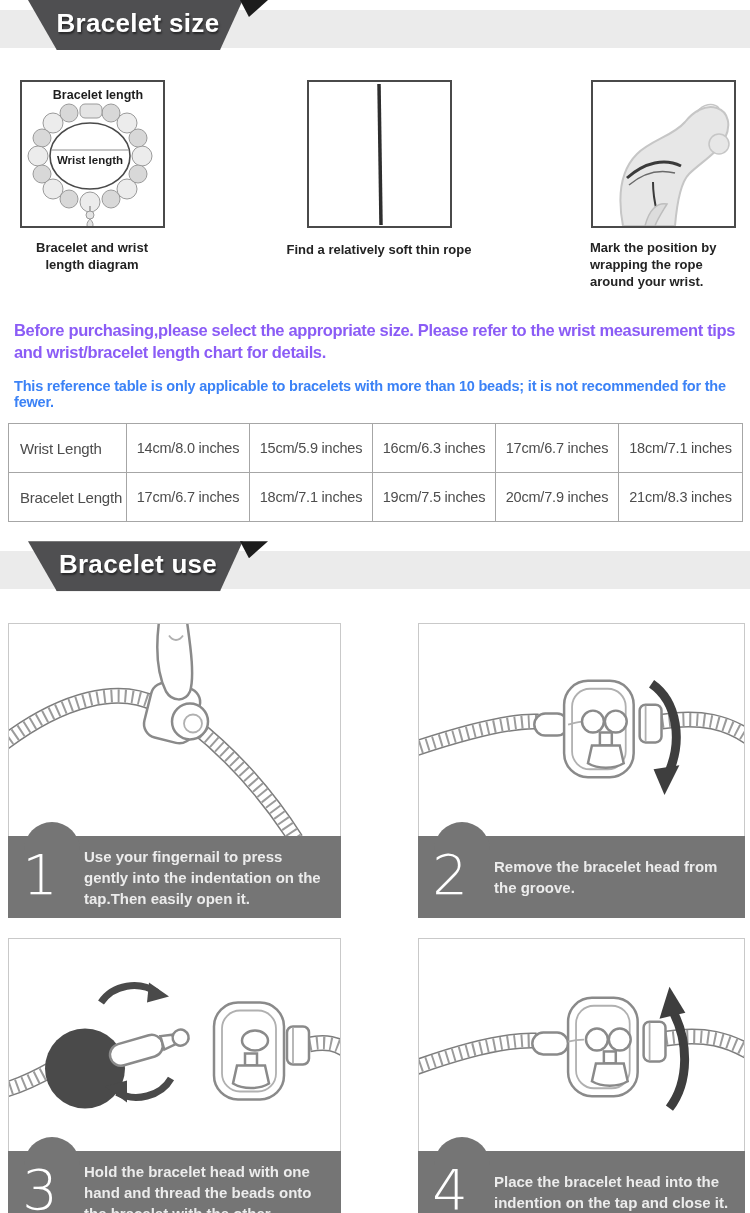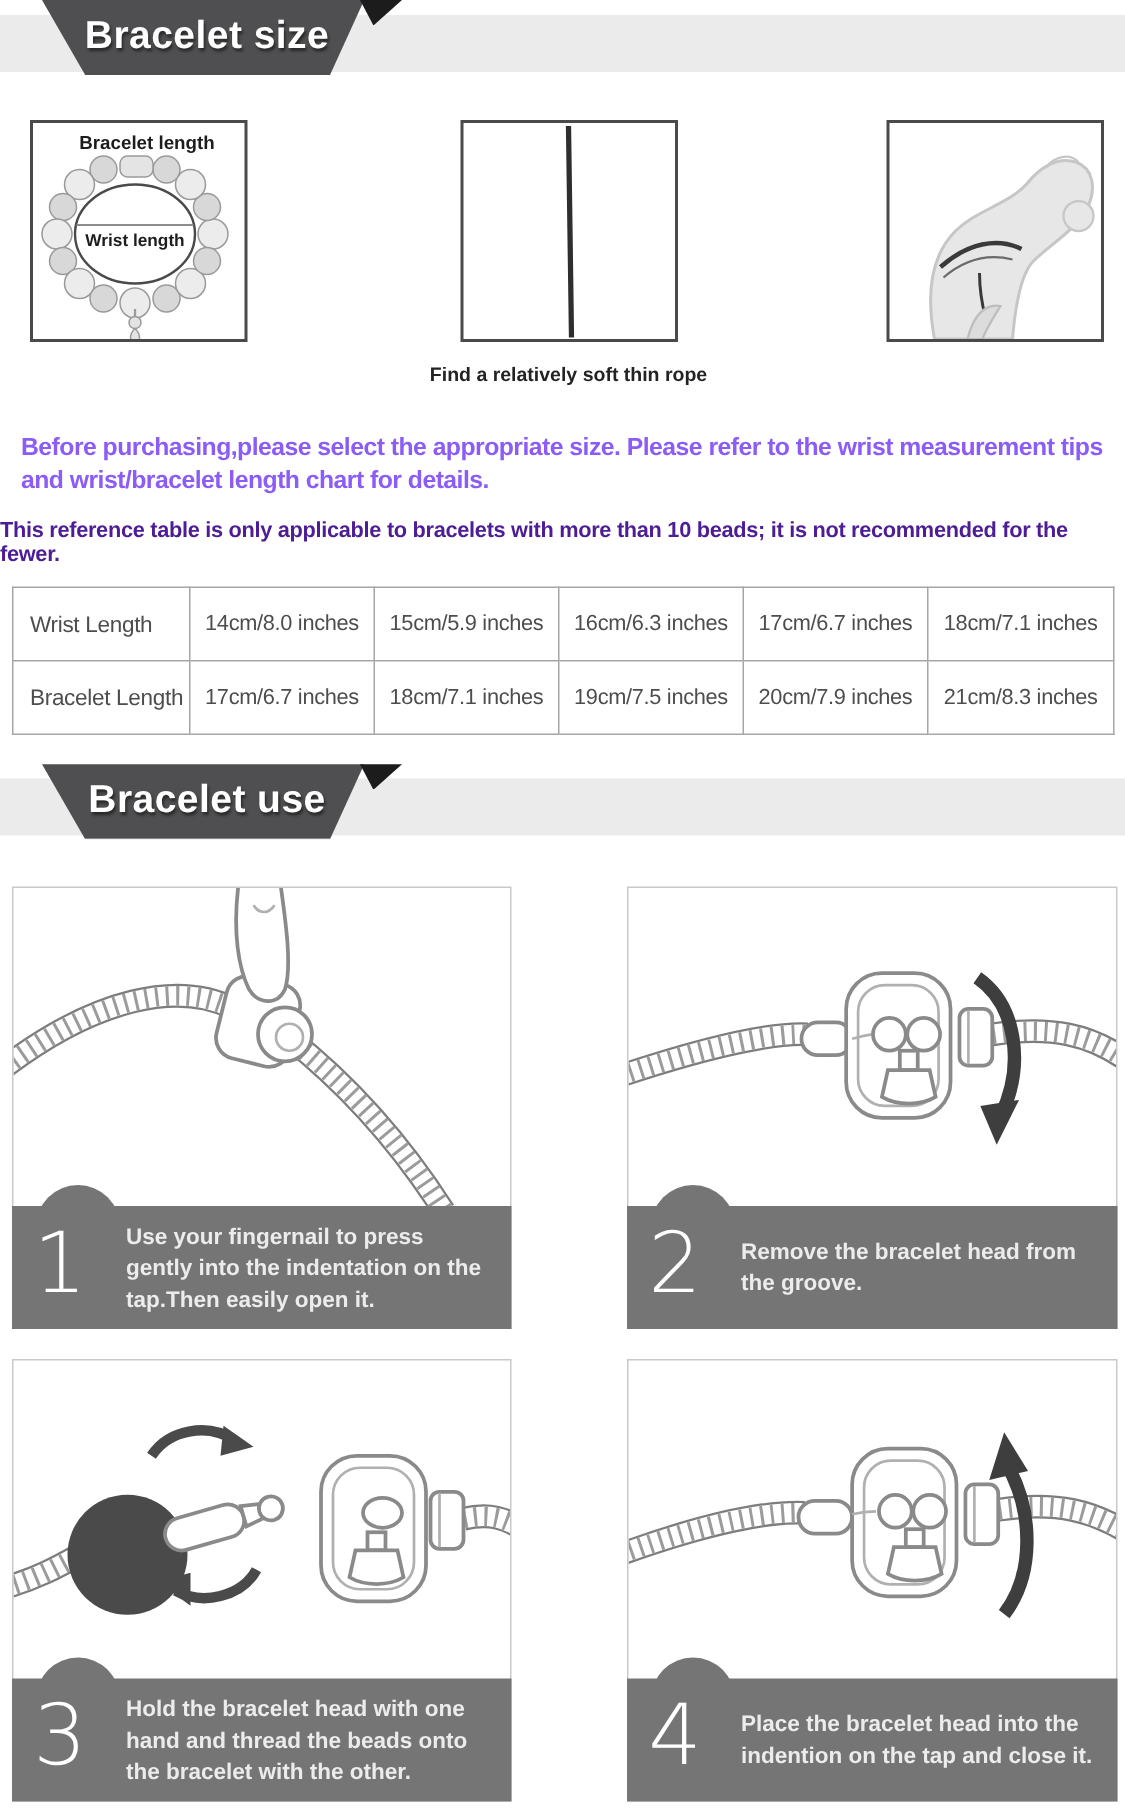--- a/index.html
+++ b/index.html
@@ -55,23 +55,23 @@
   .c3 .m-cap { align-self:flex-start; margin-left:8px; width:158px; text-align:left; }
   .c4 .m-cap { align-self:flex-start; margin-left:5px; width:150px; text-align:left; }
 
   
   .intro {
     margin:28px 12px 0 14px; max-width:730px;
     font-size:16.5px; font-weight:800; letter-spacing:-0.35px;
     color:#8b5cf6; line-height:1.35;
   }
   .note {
-    margin:15px 12px 0 0;
+    margin:15px 12px 0 14px;
     font-size:14.5px; font-weight:700; letter-spacing:-0.2px;
-    color:#4c1d95;
+    color:#3b82f6;
   }
 
   
   table.size-table {
     margin:13px 8px 0 8px; width:734px;
     border-collapse:collapse; table-layout:fixed;
   }
   .size-table td {
     border:1px solid #a6a6a6; height:49px;
     font-size:14.5px; color:#4d4d4d; text-align:center;
@@ -158,20 +158,21 @@
         <circle cx="116" cy="92" r="9" fill="#d8d8d8" stroke="#9a9a9a"></circle>
         <line x1="68" y1="124" x2="68" y2="131" stroke="#9a9a9a" stroke-width="1.5"></line>
         <circle cx="68" cy="133" r="4" fill="#e4e4e4" stroke="#9a9a9a"></circle>
         <path d="M68,137 C64,141 64,145 68,148 C72,145 72,141 68,137 Z" fill="#e4e4e4" stroke="#9a9a9a"></path>
         <ellipse cx="68" cy="74" rx="40" ry="33" fill="rgba(255,255,255,0.88)" stroke="#4a4a4a" stroke-width="1.6"></ellipse>
         <line x1="29" y1="68" x2="107" y2="68" stroke="#8d8d8d" stroke-width="1.2"></line>
         <text x="76" y="17" text-anchor="middle" font-size="12.5">Bracelet length</text>
         <text x="68" y="82" text-anchor="middle" font-size="11.5">Wrist length</text>
       </svg>
     </div>
+    <figcaption class="m-cap">Bracelet and wrist length diagram</figcaption>
   </figure>
 
   <figure class="m-panel c2">
     <div class="m-box">
       <svg viewBox="0 0 141 144">
         <line x1="70" y1="2" x2="72" y2="143" stroke="#2e2e2e" stroke-width="3.5"></line>
       </svg>
     </div>
     <figcaption class="m-cap">Find a relatively soft thin rope</figcaption>
   </figure>
@@ -181,20 +182,21 @@
       <svg viewBox="0 0 141 144">
         <path d="M30,144 C24,112 28,88 44,72 C58,58 80,54 92,40 C100,30 112,22 124,26 C136,30 138,44 132,56 C124,72 108,80 96,92 C88,100 84,120 82,144 Z" fill="#e7e7e7" stroke="#c6c6c6" stroke-width="2"></path>
         <circle cx="126" cy="62" r="10" fill="#e7e7e7" stroke="#c6c6c6" stroke-width="1.5"></circle>
         <path d="M104,30 C110,22 120,20 126,26" fill="none" stroke="#c6c6c6" stroke-width="1.5"></path>
         <path d="M34,96 C52,80 72,76 88,84" stroke="#3a3a3a" stroke-width="3" fill="none"></path>
         <path d="M36,103 C50,91 66,87 82,91" stroke="#6a6a6a" stroke-width="1.5" fill="none"></path>
         <path d="M60,100 C60,112 62,122 64,130" stroke="#3a3a3a" stroke-width="2" fill="none"></path>
         <path d="M52,144 C56,128 64,120 74,122 C68,132 64,138 62,144 Z" fill="#dcdcdc" stroke="#bdbdbd" stroke-width="1.5"></path>
       </svg>
     </div>
+    <figcaption class="m-cap">Mark the position by wrapping the rope around your wrist.</figcaption>
   </figure>
 
 
 </section>
 
 <p class="intro">Before purchasing,please select the appropriate size. Please refer to the wrist measurement tips and wrist/bracelet length chart for details.</p>
 <p class="note">This reference table is only applicable to bracelets with more than 10 beads; it is not recommended for the fewer.</p>
 
 <table class="size-table">
   <colgroup>

